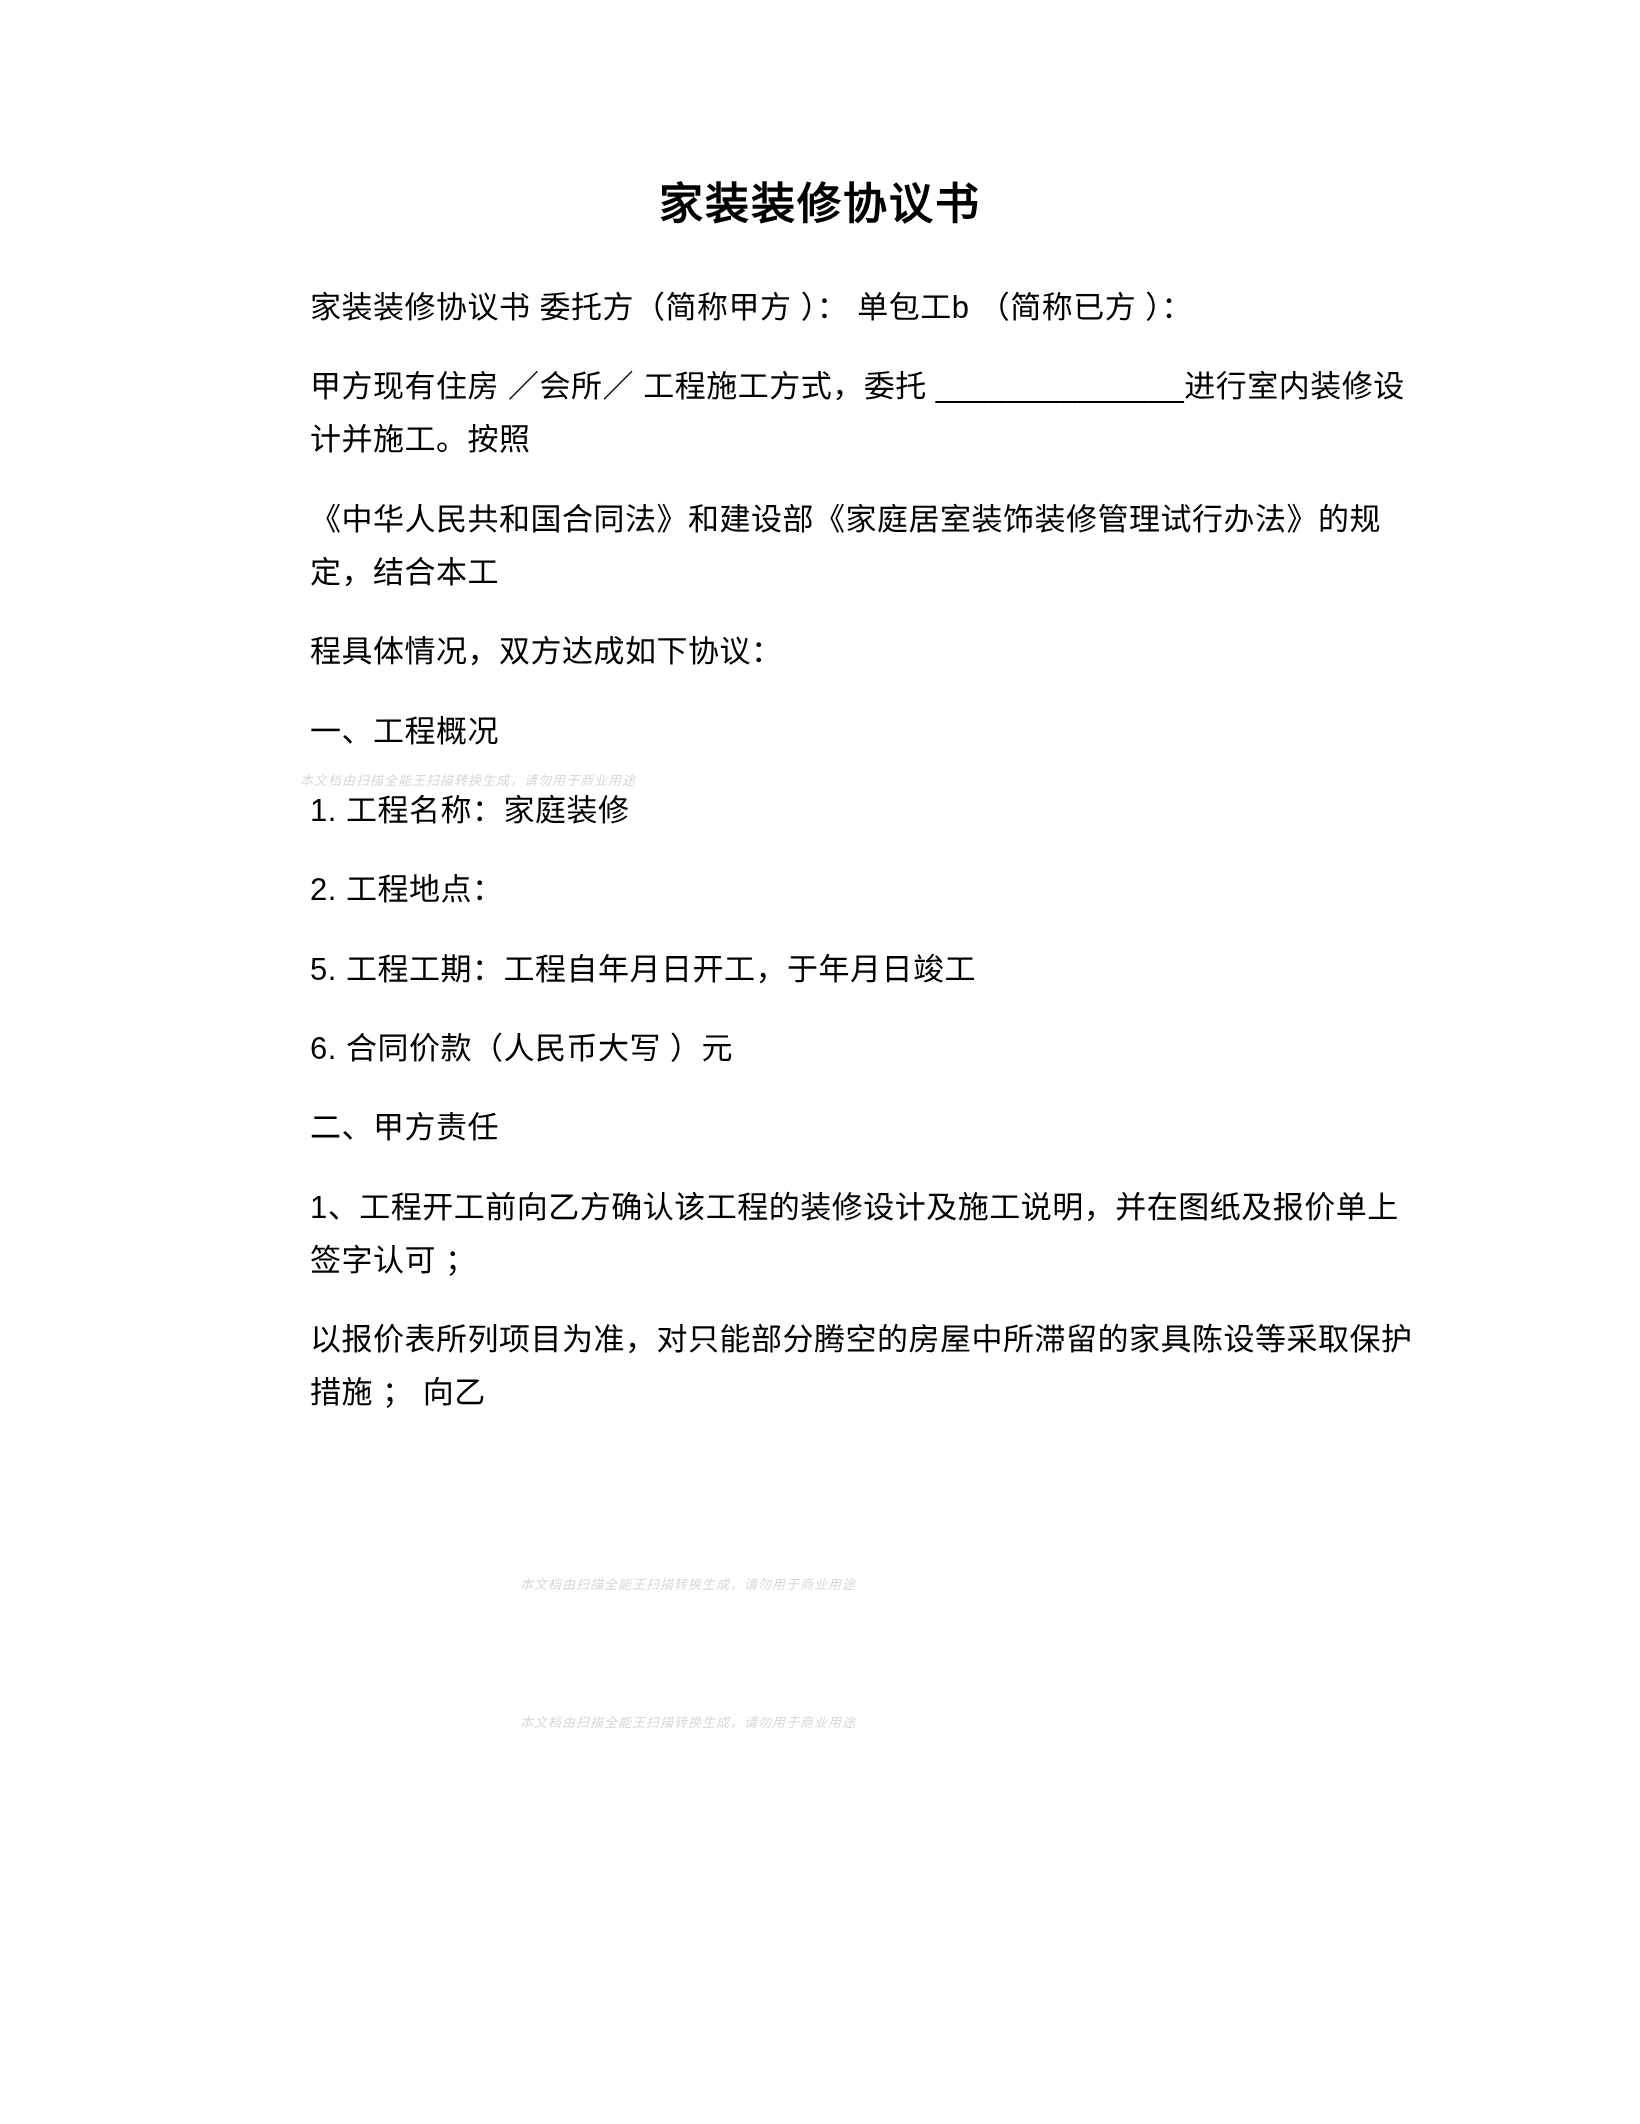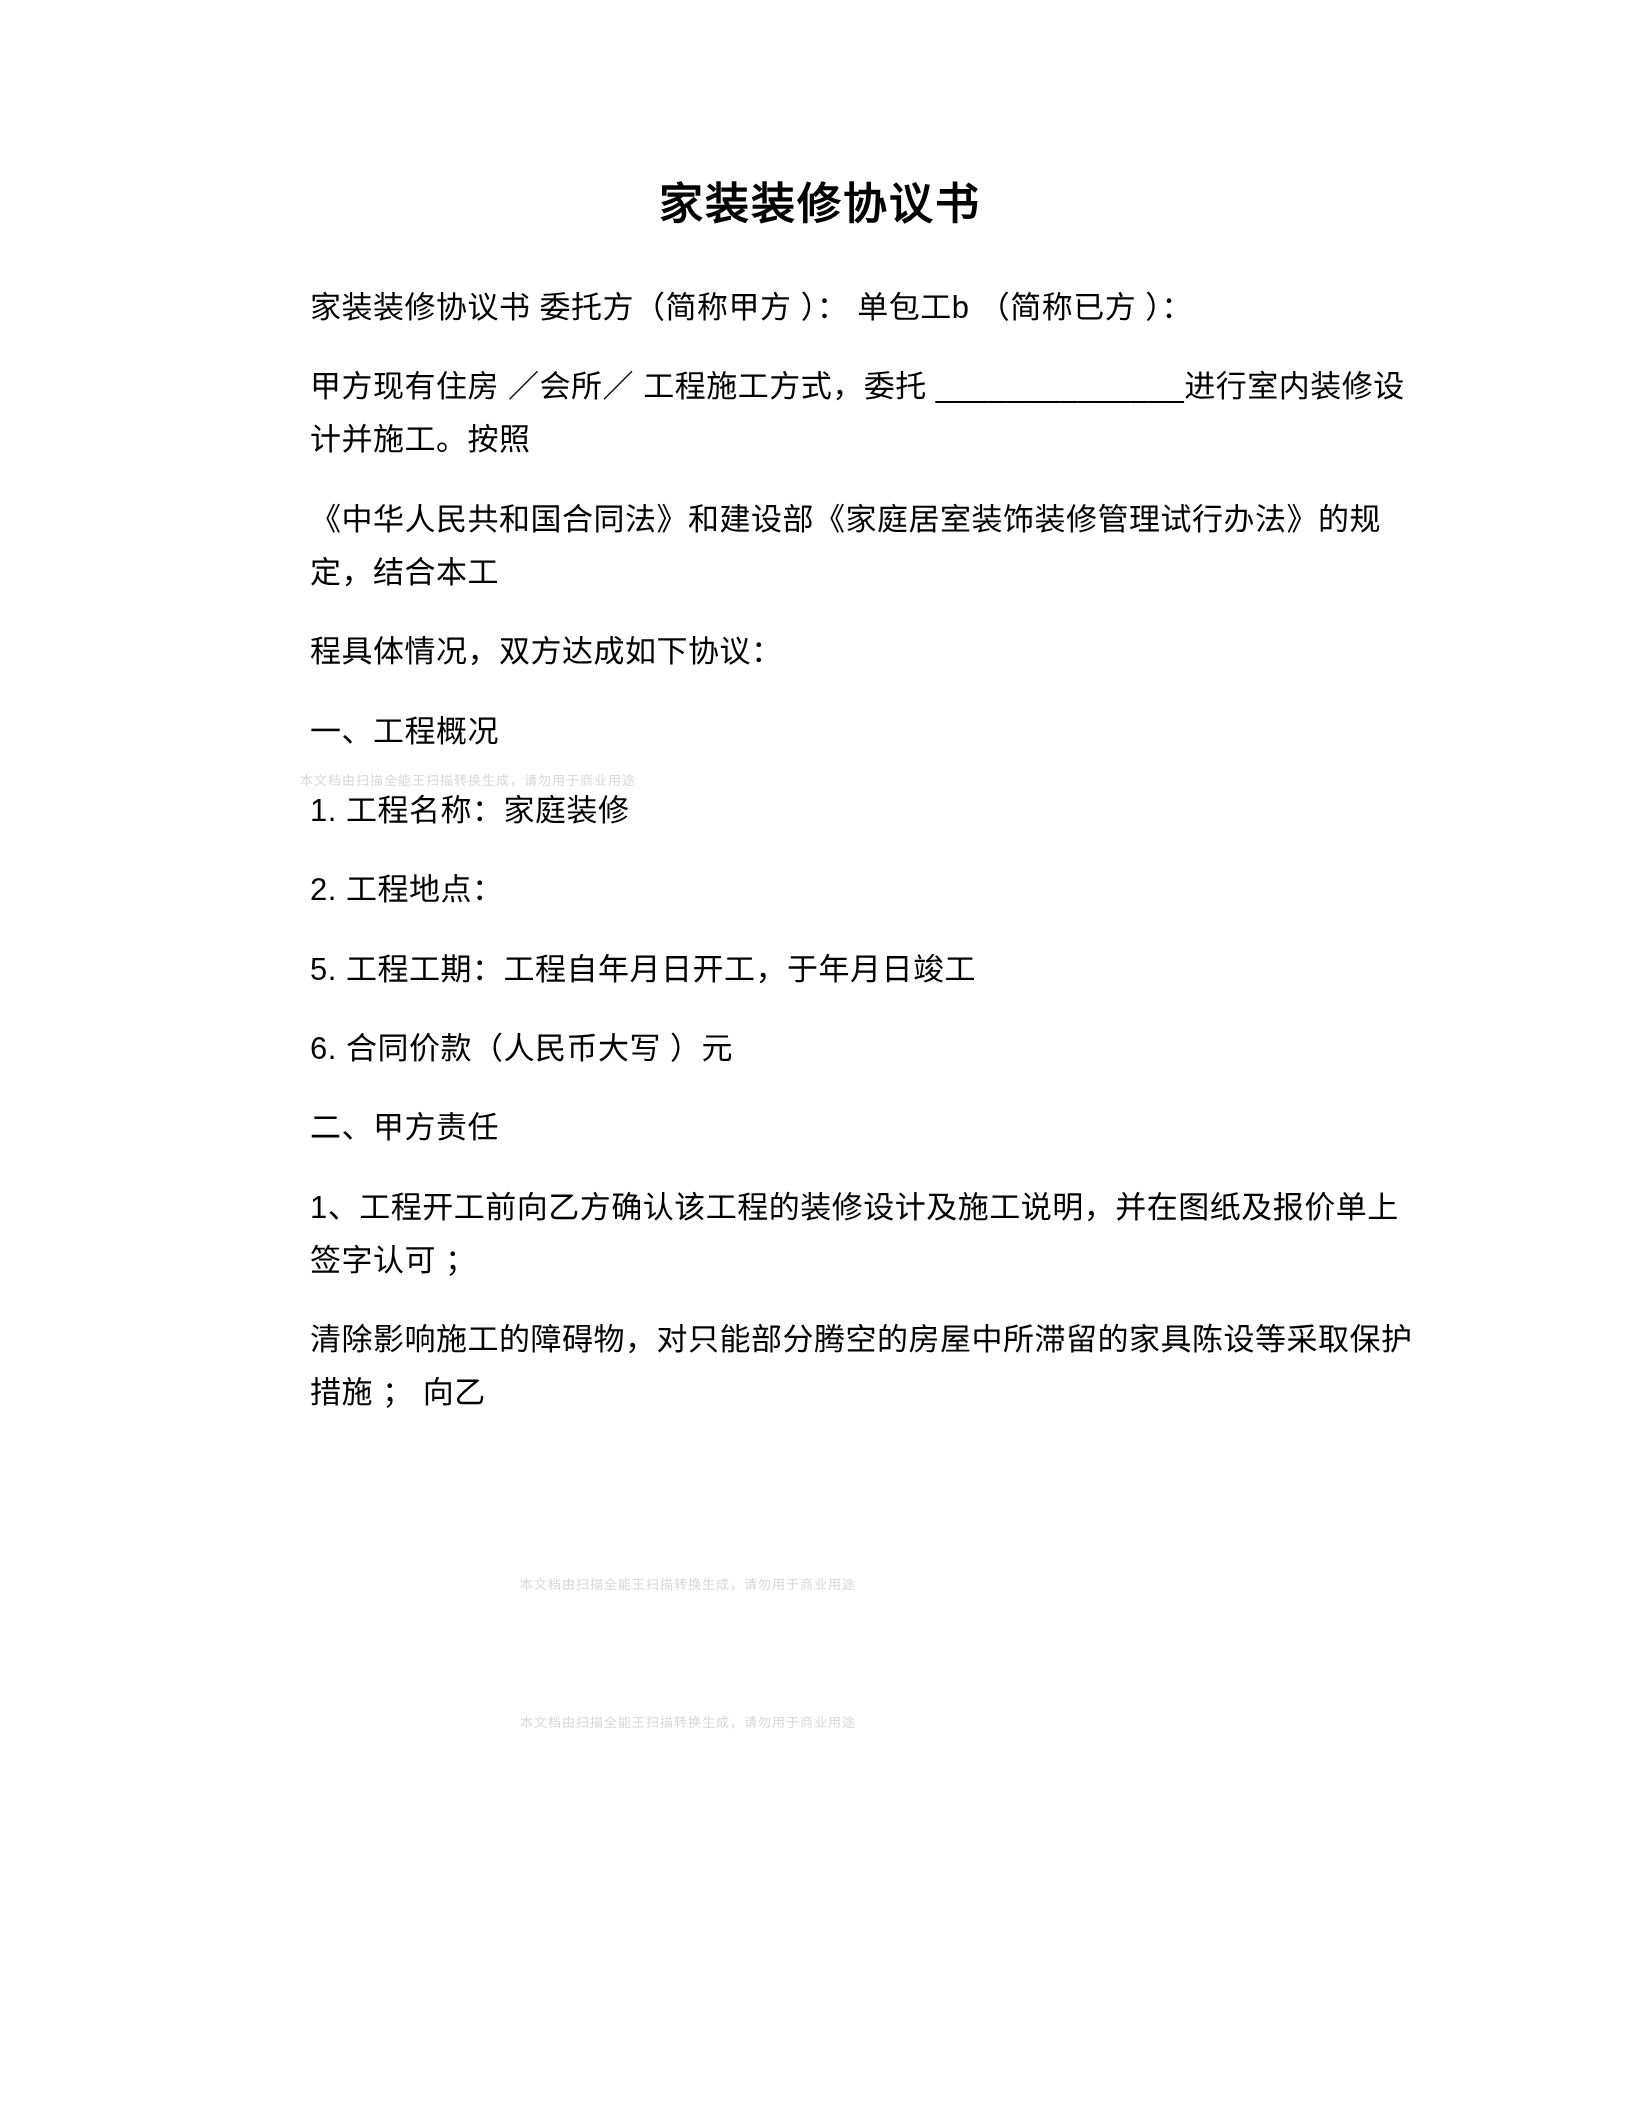--- a/index.html
+++ b/index.html
@@ -49,20 +49,21 @@
     margin-top: 50px;
   }
   .watermark {
     position: absolute;
     font-size: 13px;
     color: #d8d8d8;
     letter-spacing: 1px;
     white-space: nowrap;
     user-select: none;
     pointer-events: none;
+    font-style: italic;
   }
   .wm1 { left: 300px; top: 592px; }
   .wm2 { left: 520px; top: 1396px; }
   .wm3 { left: 520px; top: 1534px; }
 </style>
 </head>
 <body>
 
 <div class="page">
 
@@ -73,20 +74,20 @@
     <p class="para">甲方现有住房 ／会所／ 工程施工方式，委托  ______________进行室内装修设计并施工。按照</p>
     <p class="para">《中华人民共和国合同法》和建设部《家庭居室装饰装修管理试行办法》的规定，结合本工</p>
     <p class="para">程具体情况，双方达成如下协议：</p>
     <p class="para">一、工程概况</p>
     <p class="para">1. 工程名称：家庭装修</p>
     <p class="para">2.  工程地点：</p>
     <p class="para">5. 工程工期：工程自年月日开工，于年月日竣工</p>
     <p class="para">6. 合同价款（人民币大写 ）元</p>
     <p class="para">二、甲方责任</p>
     <p class="para">1、工程开工前向乙方确认该工程的装修设计及施工说明，并在图纸及报价单上签字认可 ；</p>
-    <p class="para">清除影响施工的障碍物，对只能部分腾空的房屋中所滞留的家具陈设等采取保护措施 ； 向乙</p>
+    <p class="para">以报价表所列项目为准，对只能部分腾空的房屋中所滞留的家具陈设等采取保护措施 ； 向乙</p>
   </div>
 
   <div class="watermark wm1">本文档由扫描全能王扫描转换生成，请勿用于商业用途</div>
   <div class="watermark wm2">本文档由扫描全能王扫描转换生成，请勿用于商业用途</div>
   <div class="watermark wm3">本文档由扫描全能王扫描转换生成，请勿用于商业用途</div>
 
 </div>
 
 </body></html>

